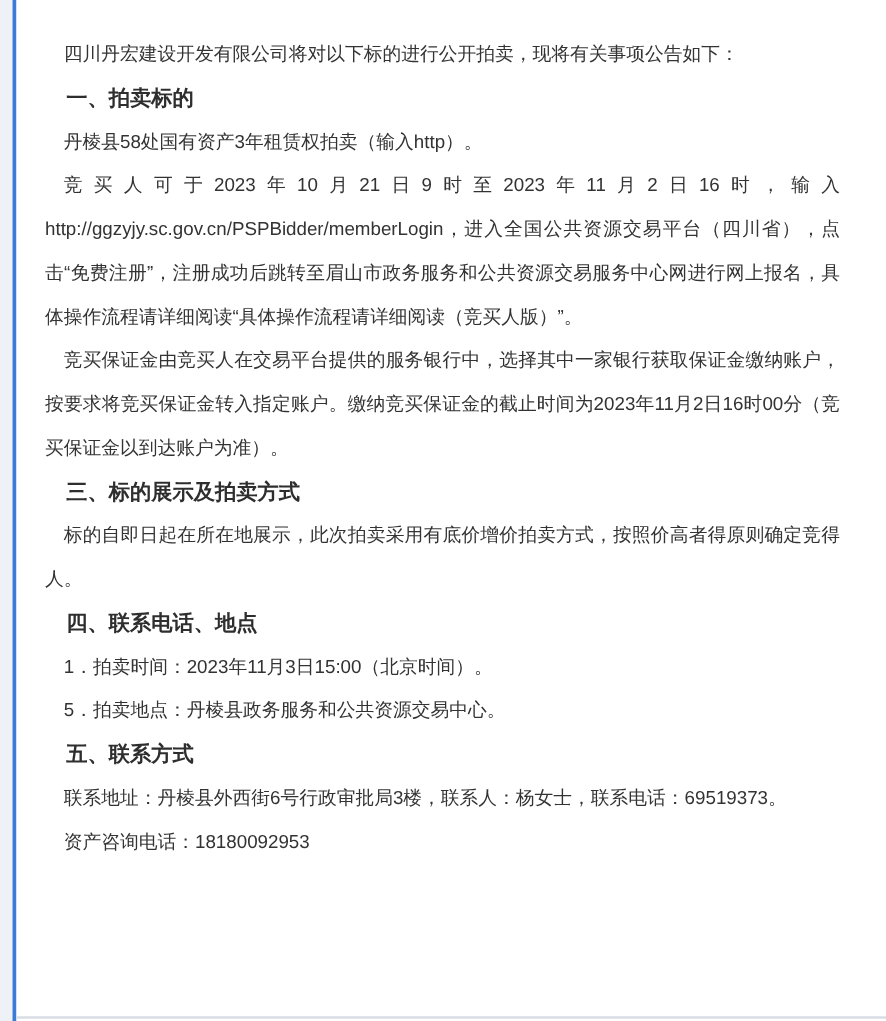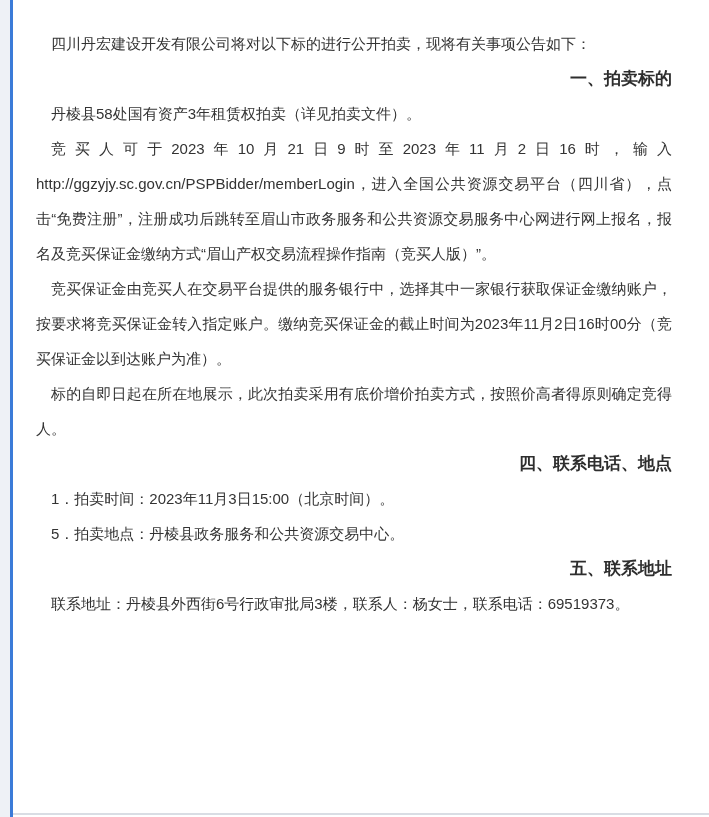--- a/index.html
+++ b/index.html
@@ -45,47 +45,49 @@
   .content p {
     margin: 0;
     text-indent: 1em;
     text-align: justify;
     font-size: 15px;
     line-height: 35px;
   }
   .content h2 {
     margin: 0;
     text-indent: 1em;
-    text-align: right;
+    text-align: left;
     font-size: 17px;
     line-height: 35px;
     font-weight: bold;
     color: #2e2e2e;
   }
 </style>
 </head>
 <body>
 
 <div class="page">
   <div class="left-strip"></div>
   <div class="accent-line"></div>
 
   <main class="content">
     <p>四川丹宏建设开发有限公司将对以下标的进行公开拍卖，现将有关事项公告如下：</p>
 
     <h2>一、拍卖标的</h2>
-    <p>丹棱县58处国有资产3年租赁权拍卖（详见拍卖文件）。</p>
+    <p>丹棱县58处国有资产3年租赁权拍卖（输入http）。</p>
 
-    <p>竞买人可于2023年10月21日9时至2023年11月2日16时，输入http://ggzyjy.sc.gov.cn/PSPBidder/memberLogin，进入全国公共资源交易平台（四川省），点击“免费注册”，注册成功后跳转至眉山市政务服务和公共资源交易服务中心网进行网上报名，报名及竞买保证金缴纳方式“眉山产权交易流程操作指南（竞买人版）”。</p>
+    <p>竞买人可于2023年10月21日9时至2023年11月2日16时，输入http://ggzyjy.sc.gov.cn/PSPBidder/memberLogin，进入全国公共资源交易平台（四川省），点击“免费注册”，注册成功后跳转至眉山市政务服务和公共资源交易服务中心网进行网上报名，具体操作流程请详细阅读“具体操作流程请详细阅读（竞买人版）”。</p>
     <p>竞买保证金由竞买人在交易平台提供的服务银行中，选择其中一家银行获取保证金缴纳账户，按要求将竞买保证金转入指定账户。缴纳竞买保证金的截止时间为2023年11月2日16时00分（竞买保证金以到达账户为准）。</p>
 
+    <h2>三、标的展示及拍卖方式</h2>
     <p>标的自即日起在所在地展示，此次拍卖采用有底价增价拍卖方式，按照价高者得原则确定竞得人。</p>
 
     <h2>四、联系电话、地点</h2>
     <p>1．拍卖时间：2023年11月3日15:00（北京时间）。</p>
     <p>5．拍卖地点：丹棱县政务服务和公共资源交易中心。</p>
 
-    <h2>五、联系地址</h2>
+    <h2>五、联系方式</h2>
     <p>联系地址：丹棱县外西街6号行政审批局3楼，联系人：杨女士，联系电话：69519373。</p>
+    <p>资产咨询电话：18180092953</p>
   </main>
 
   <div class="bottom-divider"></div>
 </div>
 
 </body></html>

